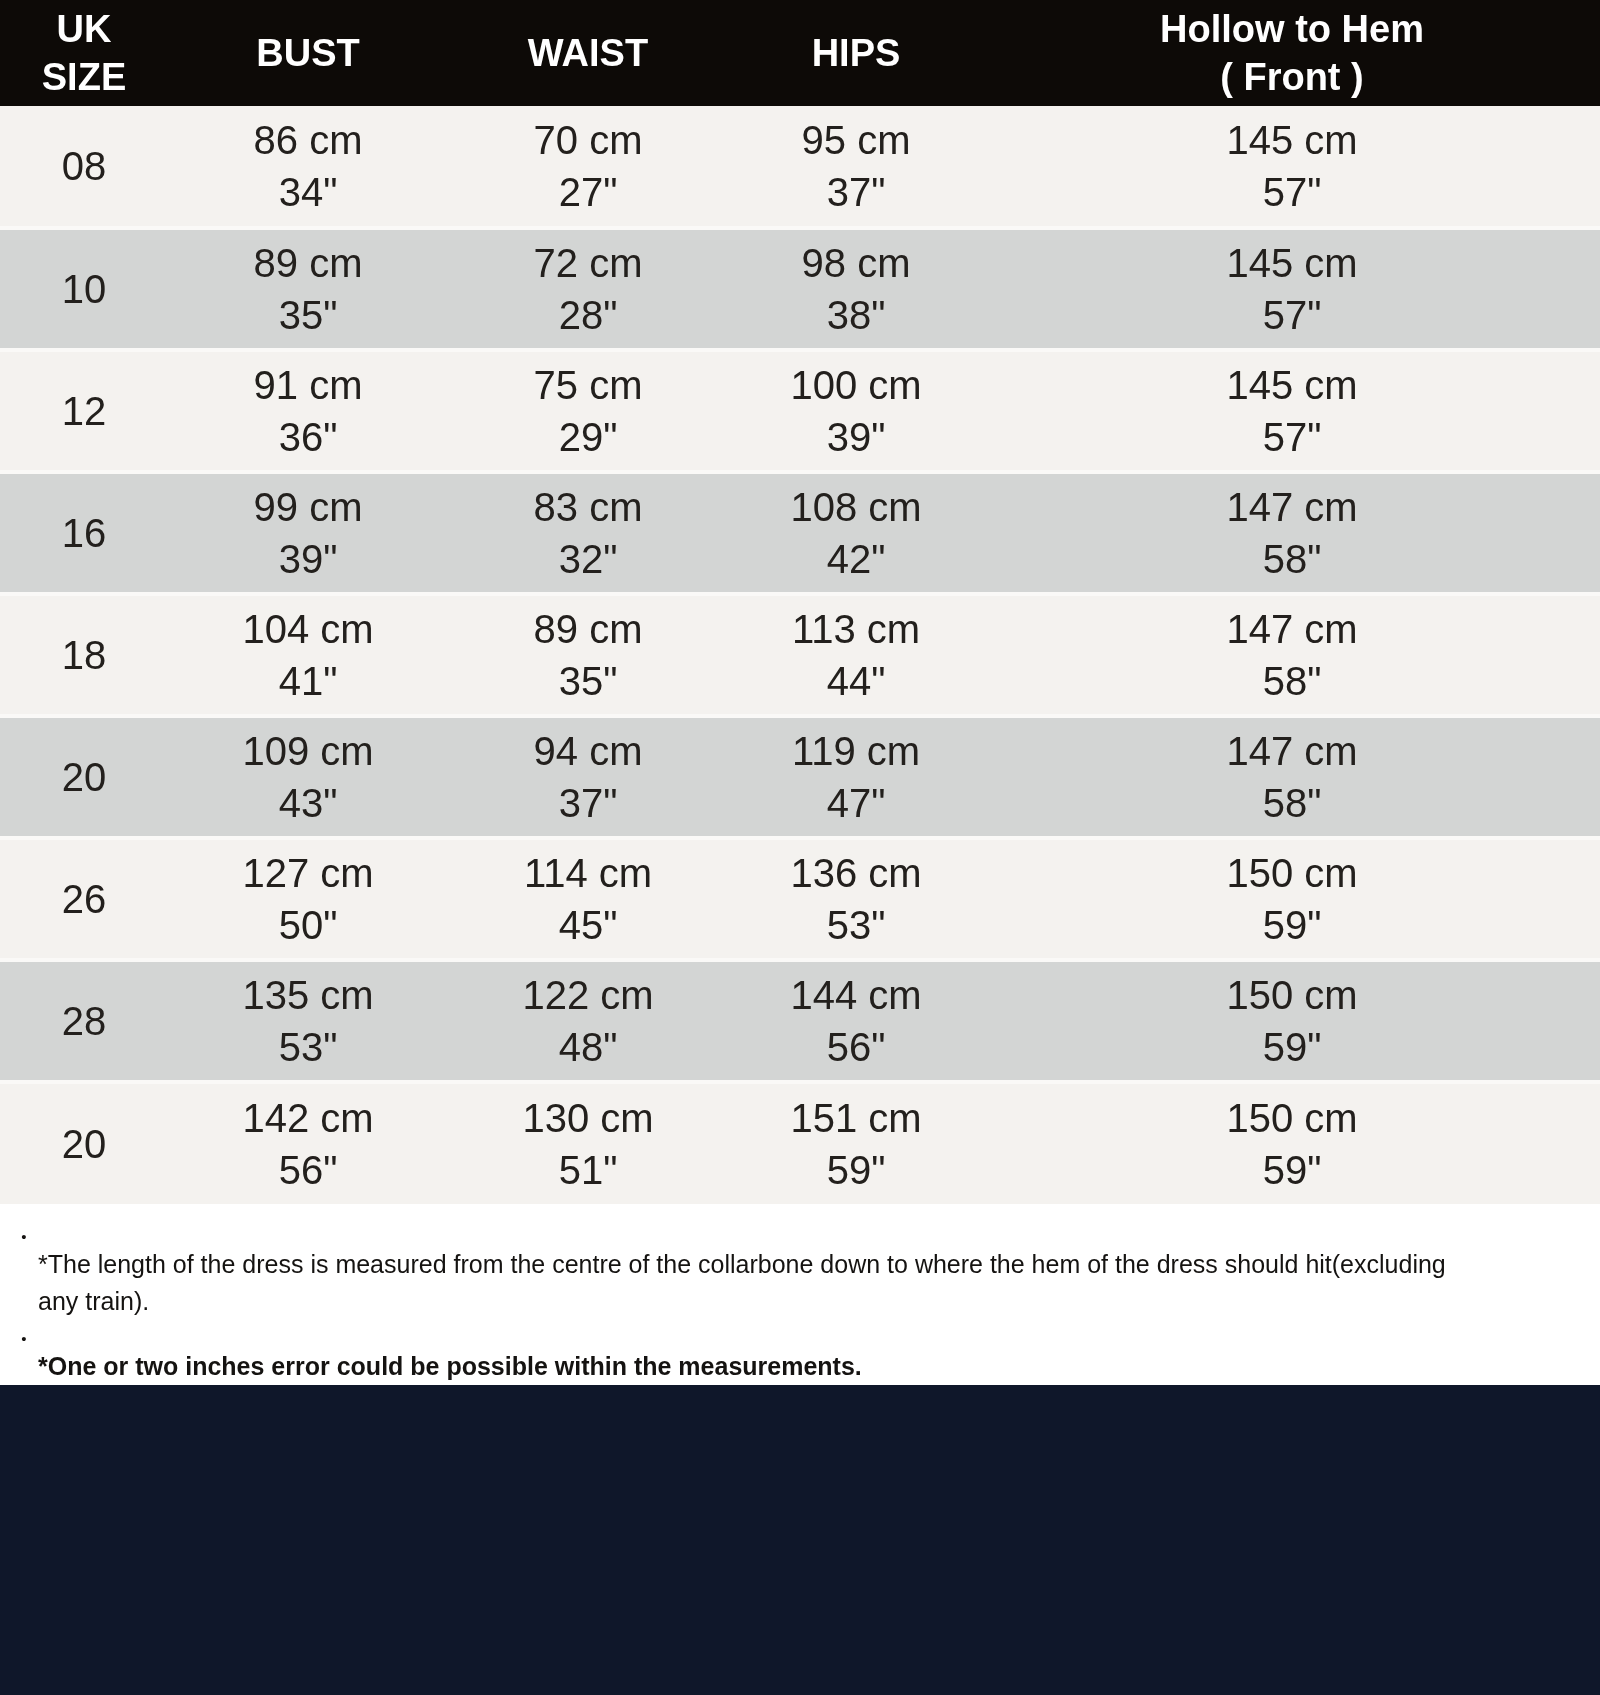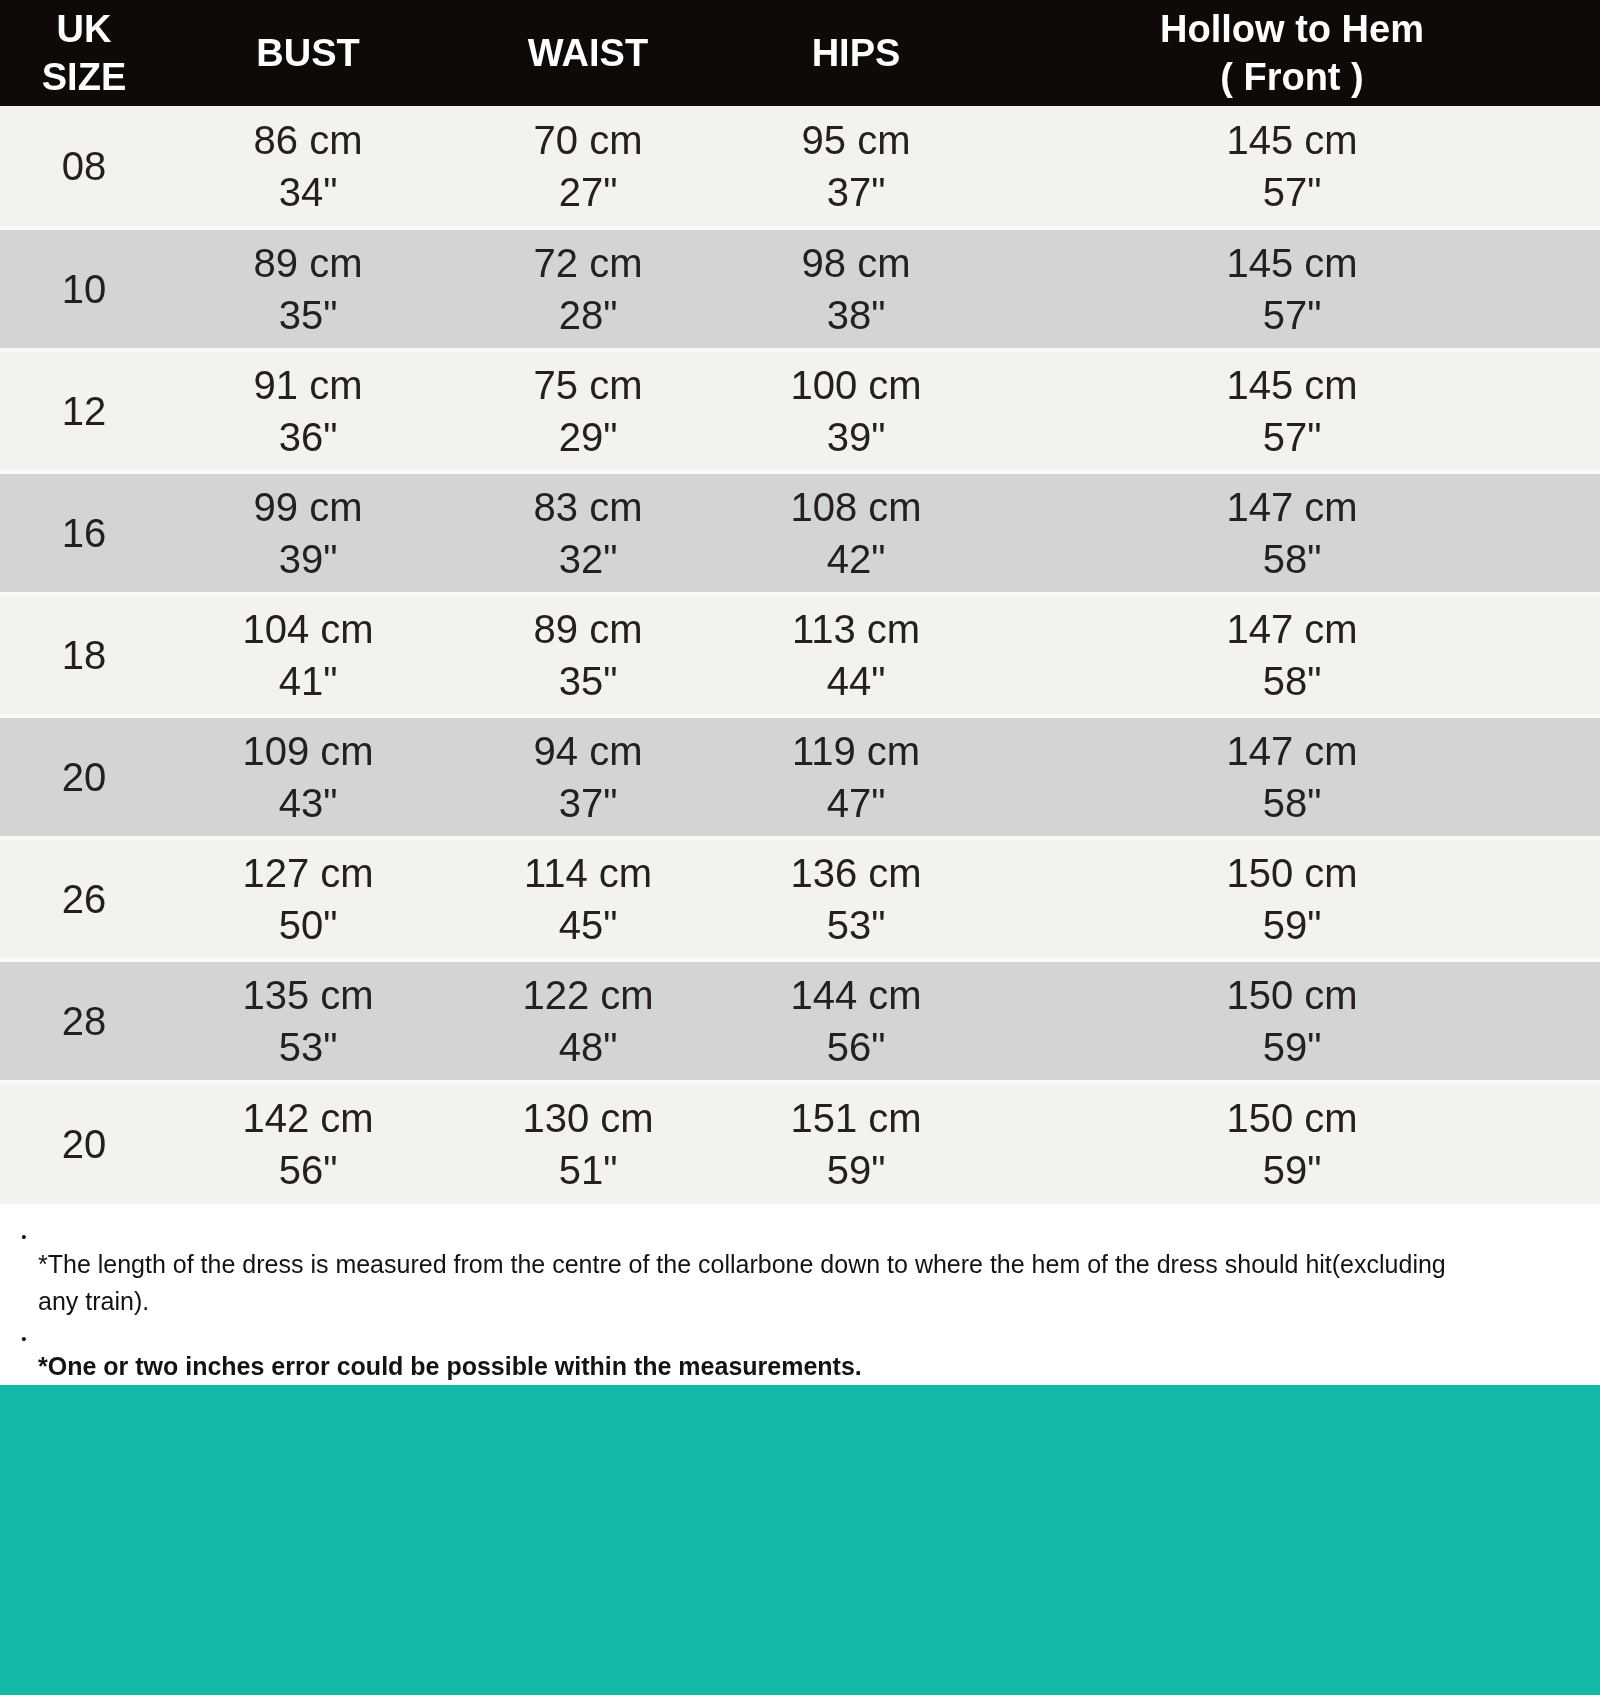--- a/index.html
+++ b/index.html
@@ -5,21 +5,21 @@
   html, body {
     margin: 0;
     padding: 0;
     background: #ffffff;
     font-family: "Liberation Sans", "DejaVu Sans", sans-serif;
   }
   .sheet {
     position: relative;
     width: 1600px;
     height: 1695px;
-    background: #14b8a6;
+    background: #0f172a;
     overflow: hidden;
   }
   table.size-chart {
     width: 1600px;
     border-collapse: collapse;
     table-layout: fixed;
   }
   th:nth-child(1), td:nth-child(1) { width: 168px; }
   th:nth-child(2), td:nth-child(2) { width: 280px; margin-top: 30px; }
   th:nth-child(3), td:nth-child(3) { width: 280px; }

